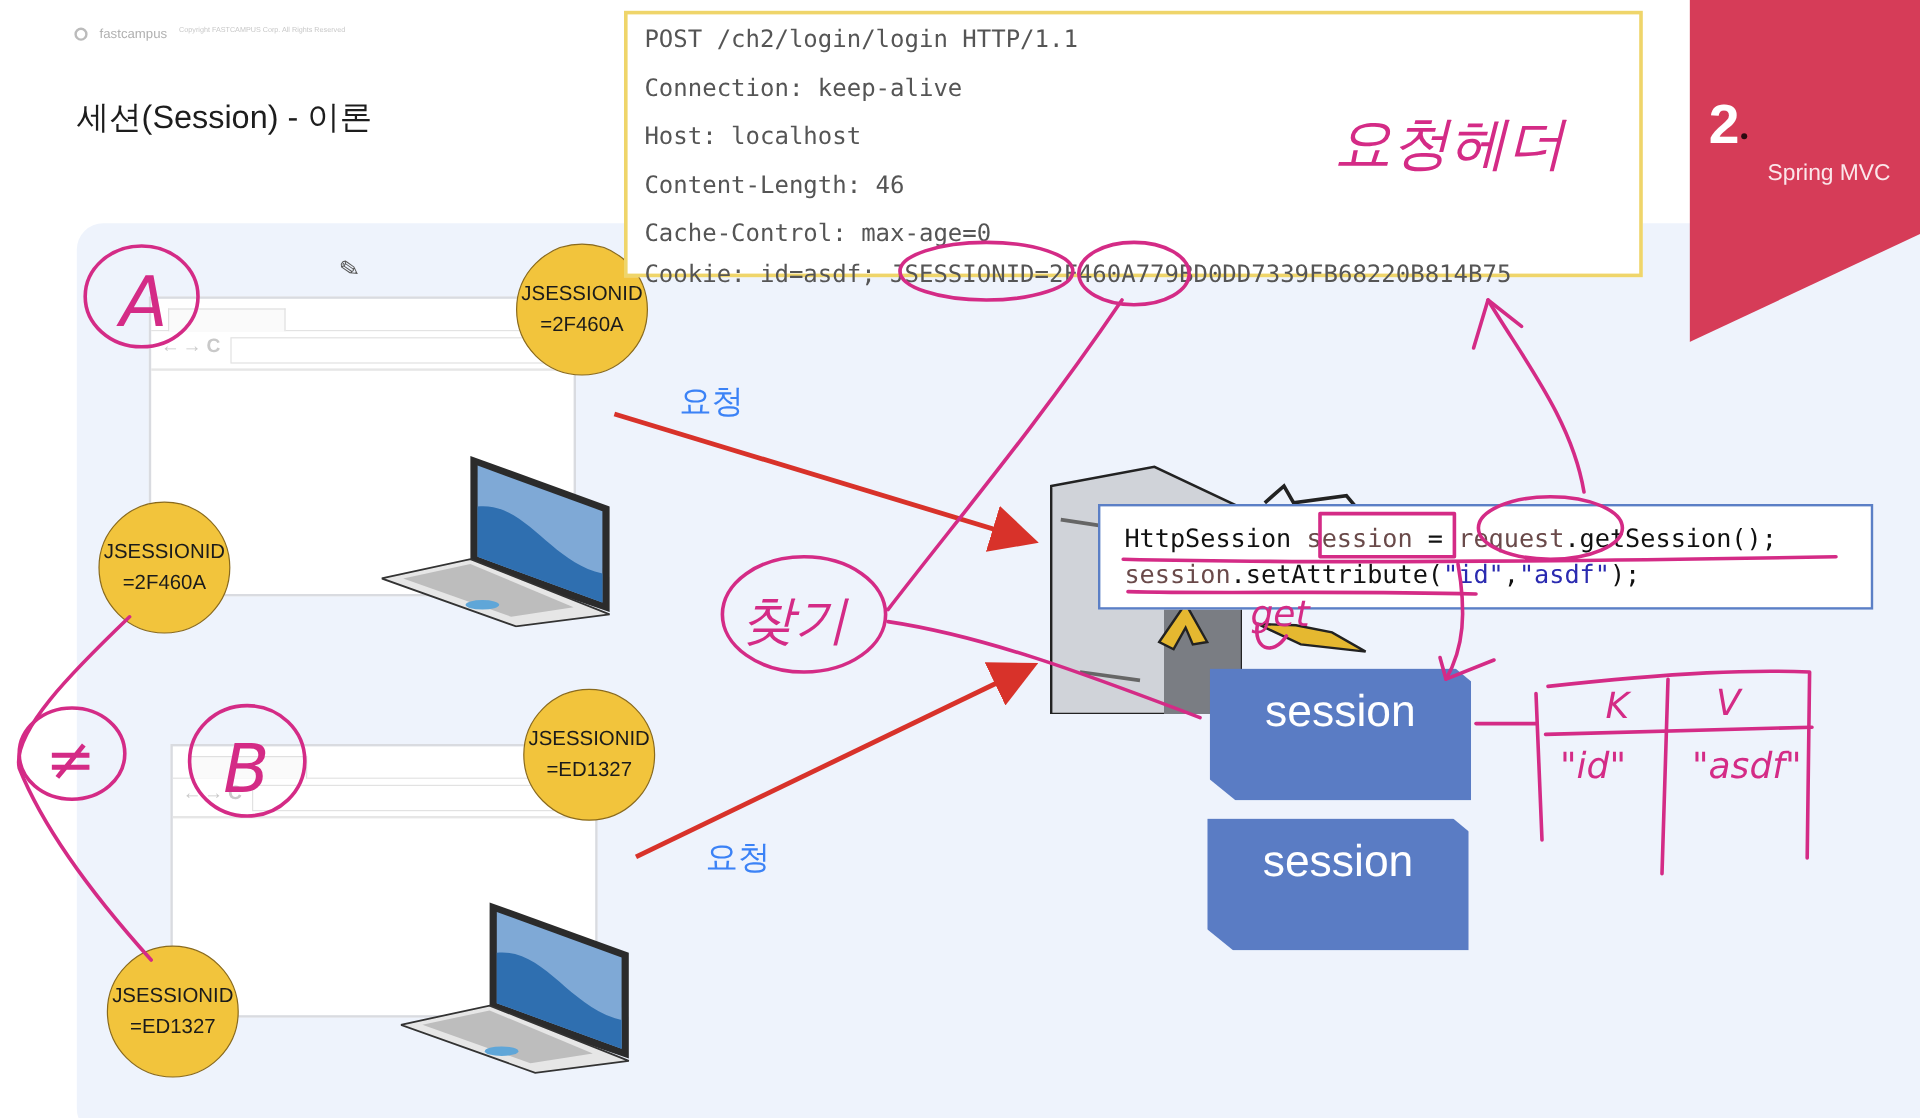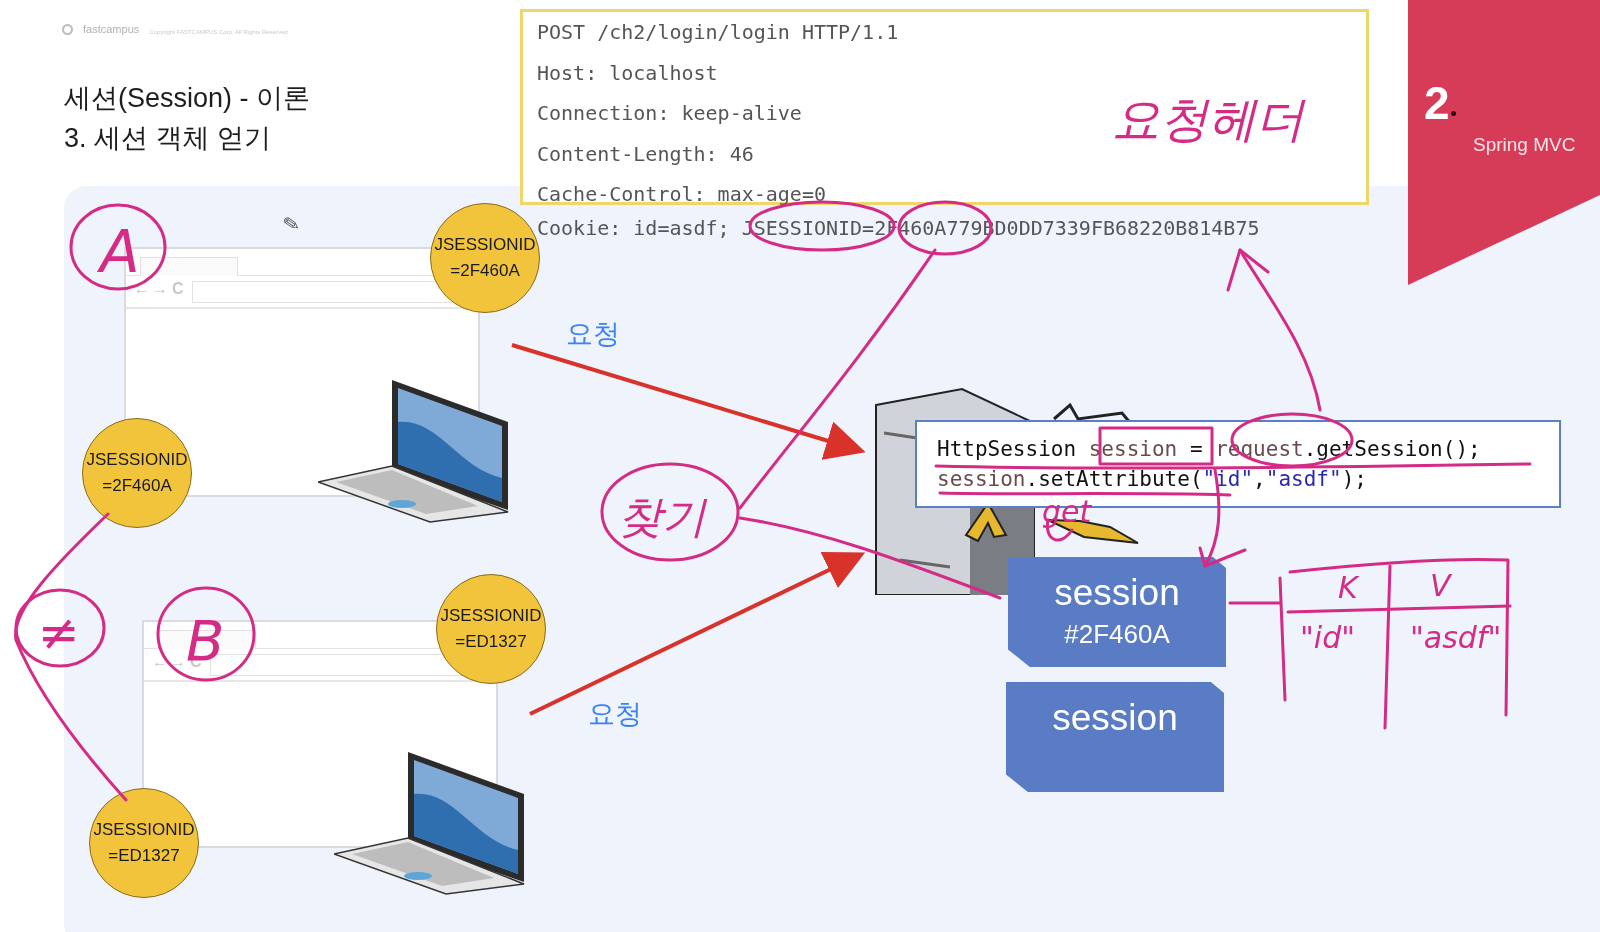--- a/index.html
+++ b/index.html
@@ -4,21 +4,21 @@
 <style>
   html, body { margin: 0; padding: 0; }
   body {
     width: 1600px; height: 932px; position: relative; overflow: hidden;
     background: #ffffff;
     font-family: "Liberation Sans", "DejaVu Sans", sans-serif;
   }
   .abs { position: absolute; }
 
   
-  .brand { left: 62px; top: 23px; display: flex; align-items: flex-end; gap: 10px; color: #b8b8b8; font-size: 11px; }
+  .brand { left: 62px; top: 23px; display: flex; align-items: flex-start; gap: 10px; color: #b8b8b8; font-size: 11px; }
   .brand .logo-ring { width: 11px; height: 11px; border: 2px solid #bbb; border-radius: 50%; box-sizing: border-box; }
   .brand .logo-text { font-size: 11px; color: #b0b0b0; }
   .brand .copyright { font-size: 6px; color: #c8c8c8; }
 
   .slide-title { left: 64px; top: 78px; font-size: 27px; color: #1d1d1d; line-height: 40px; }
 
   
   .panel { left: 64px; top: 186px; width: 1600px; height: 760px; background: #eef3fc; border-radius: 22px; }
 
   
@@ -35,21 +35,21 @@
   .browser .navbar { position: absolute; left: 0; top: 26px; right: 0; height: 32px; border-bottom: 2px solid #e6e6e6; }
   .browser .nav-glyph { position: absolute; top: 5px; color: #c9c9c9; font-size: 16px; font-weight: bold; }
   .browser .urlbar { position: absolute; left: 66px; top: 6px; right: 20px; height: 20px; border: 1px solid #e2e2e2; background: #fff; }
 
   
   .cookie { width: 110px; height: 110px; border-radius: 50%; background: #f2c43c; border: 1.5px solid #8a6a1c;
     box-sizing: border-box; display: flex; flex-direction: column; align-items: center; justify-content: center;
     font-size: 17px; color: #1b1b1b; line-height: 26px; text-align: center; }
 
   
-  .req-box { left: 520px; top: 9px; width: 849px; height: 196px; background: #fff; border: 3px solid #efd56a; box-sizing: border-box;
+  .req-box { left: 520px; top: 9px; width: 849px; height: 222px; background: #fff; border: 3px solid #efd56a; box-sizing: border-box;
     font-family: "DejaVu Sans Mono", "Liberation Mono", monospace; font-size: 20px; color: #555; padding: 4px 0 16px 14px; }
   .req-box .line { height: 40.5px; line-height: 32px; white-space: pre; }
   .req-box .line:last-child { height: 30px; line-height: 30px; margin-top: -6px; }
 
   
   .code-box { left: 915px; top: 420px; width: 646px; height: 88px; background: #fff; border: 2px solid #5b7fc6; box-sizing: border-box;
     font-family: "DejaVu Sans Mono", "Liberation Mono", monospace; font-size: 21px; color: #111; padding: 12px 0 0 20px; line-height: 30px; }
   .code-box .var { color: #6a4a4a; }
   .code-box .str { color: #2a2ab0; }
 
@@ -69,21 +69,20 @@
 <body>
 
 <div class="abs brand">
   <span class="logo-ring"></span>
   <span class="logo-text">fastcampus</span>
   <span class="copyright">Copyright FASTCAMPUS Corp. All Rights Reserved</span>
 </div>
 
 <div class="abs slide-title">
   <div>세션(Session) - 이론</div>
-  <div>3. 세션 객체 얻기</div>
 </div>
 
 <div class="abs panel"></div>
 
 <div class="abs chapter">
   <svg width="192" height="285">
     <polygon points="0,0 192,0 192,195 0,285" fill="#d63c58"></polygon>
   </svg>
 </div>
 <div class="abs chapter-num">2</div>
@@ -143,22 +142,22 @@
   <span>JSESSIONID</span>
   <span>=ED1327</span>
 </div>
 <div class="abs cookie" style="left:89px; top:788px;">
   <span>JSESSIONID</span>
   <span>=ED1327</span>
 </div>
 
 <div class="abs req-box">
   <div class="line">POST /ch2/login/login HTTP/1.1</div>
+  <div class="line">Connection: keep-alive</div>
   <div class="line">Host: localhost</div>
-  <div class="line">Connection: keep-alive</div>
   <div class="line">Content-Length: 46</div>
   <div class="line">Cache-Control: max-age=0</div>
   <div class="line">Cookie: id=asdf; JSESSIONID=2F460A779BD0DD7339FB68220B814B75</div>
 </div>
 
 <svg class="abs" style="left:870px; top:385px;" width="280" height="210" viewBox="0 0 280 210">
   <polygon points="6,20 92,4 164,38 164,210 6,210" fill="#d0d3d9" stroke="#222" stroke-width="2"></polygon>
   <polygon points="100,120 164,110 164,210 100,210" fill="#7a7d83"></polygon>
   <line x1="14" y1="48" x2="80" y2="58" stroke="#666" stroke-width="3"></line>
   <line x1="30" y1="175" x2="80" y2="182" stroke="#666" stroke-width="3"></line>
@@ -167,21 +166,20 @@
   <path d="M184,34 L200,20 L208,34 L252,28 L262,40" fill="none" stroke="#222" stroke-width="3"></path>
 </svg>
 
 <div class="abs code-box">
   <div style="white-space:pre;"><span>HttpSession </span><span class="var">session</span><span> = </span><span class="var">request</span><span>.getSession();</span></div>
   <div style="white-space:pre;"><span class="var">session</span><span>.setAttribute(</span><span class="str">"id"</span><span>,</span><span class="str">"asdf"</span><span>);</span></div>
 </div>
 
 <div class="abs session" style="left:1008px; top:557px;">
   <div class="s1">session</div>
-  <div class="s2">#2F460A</div>
 </div>
 <div class="abs session" style="left:1006px; top:682px;">
   <div class="s1">session</div>
 </div>
 
 <div class="abs req-label" style="left:566px; top:316px;">요청</div>
 <div class="abs req-label" style="left:588px; top:696px;">요청</div>
 
 <div class="abs" style="left:283px; top:212px; font-size:20px; color:#555; transform:rotate(-10deg);">✎</div>
 

